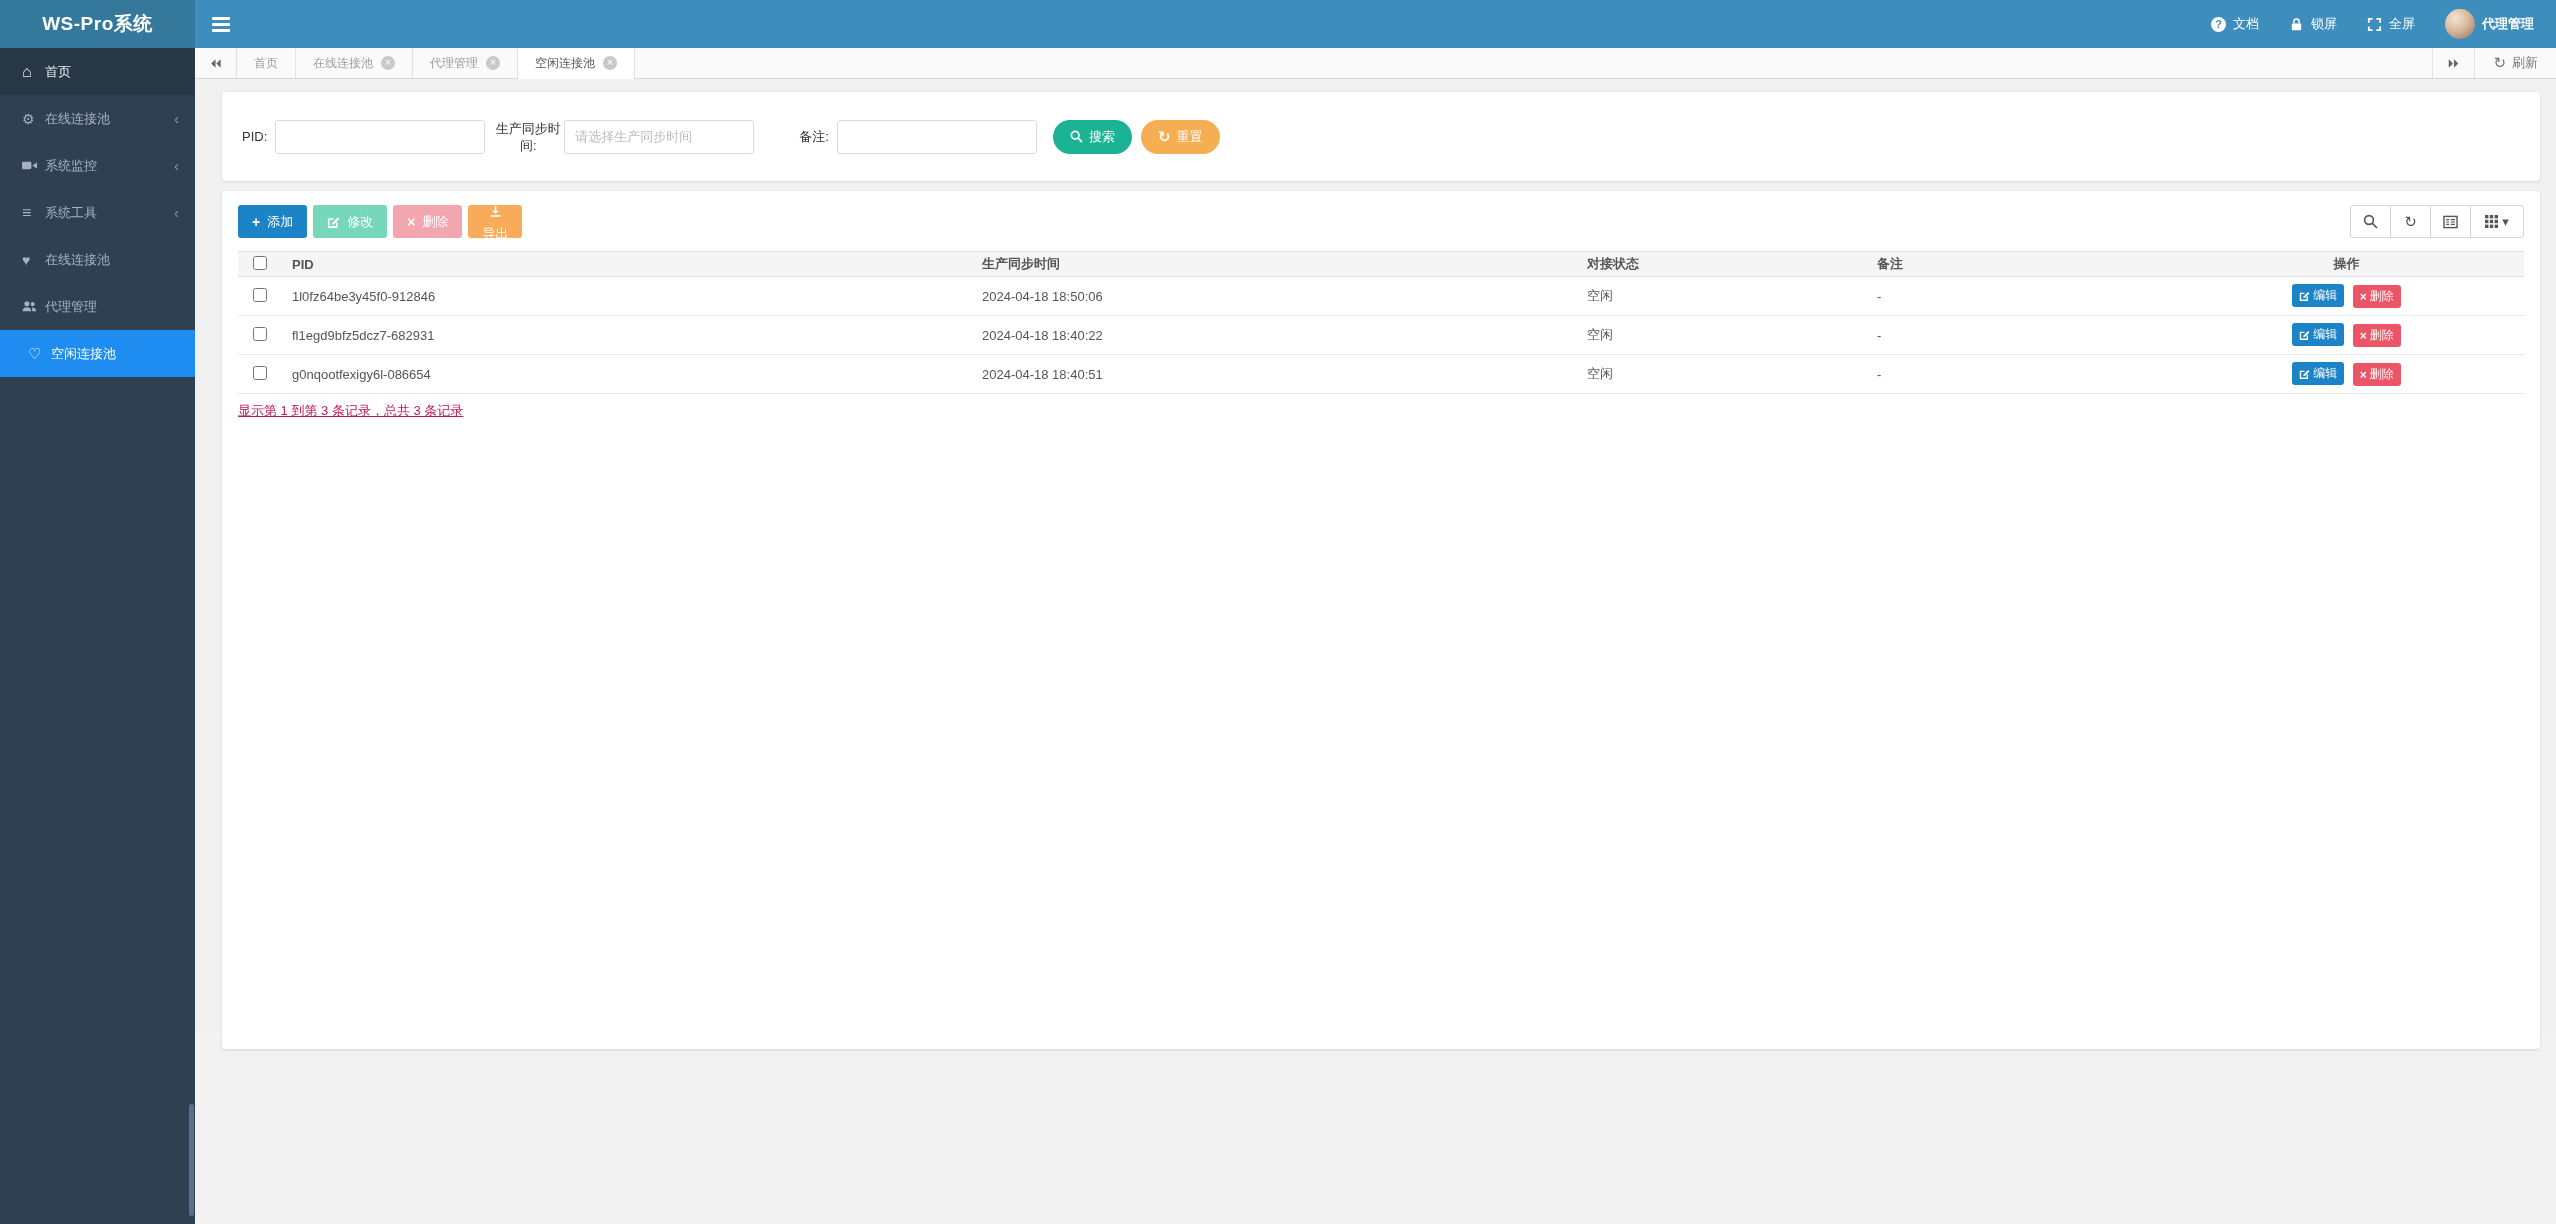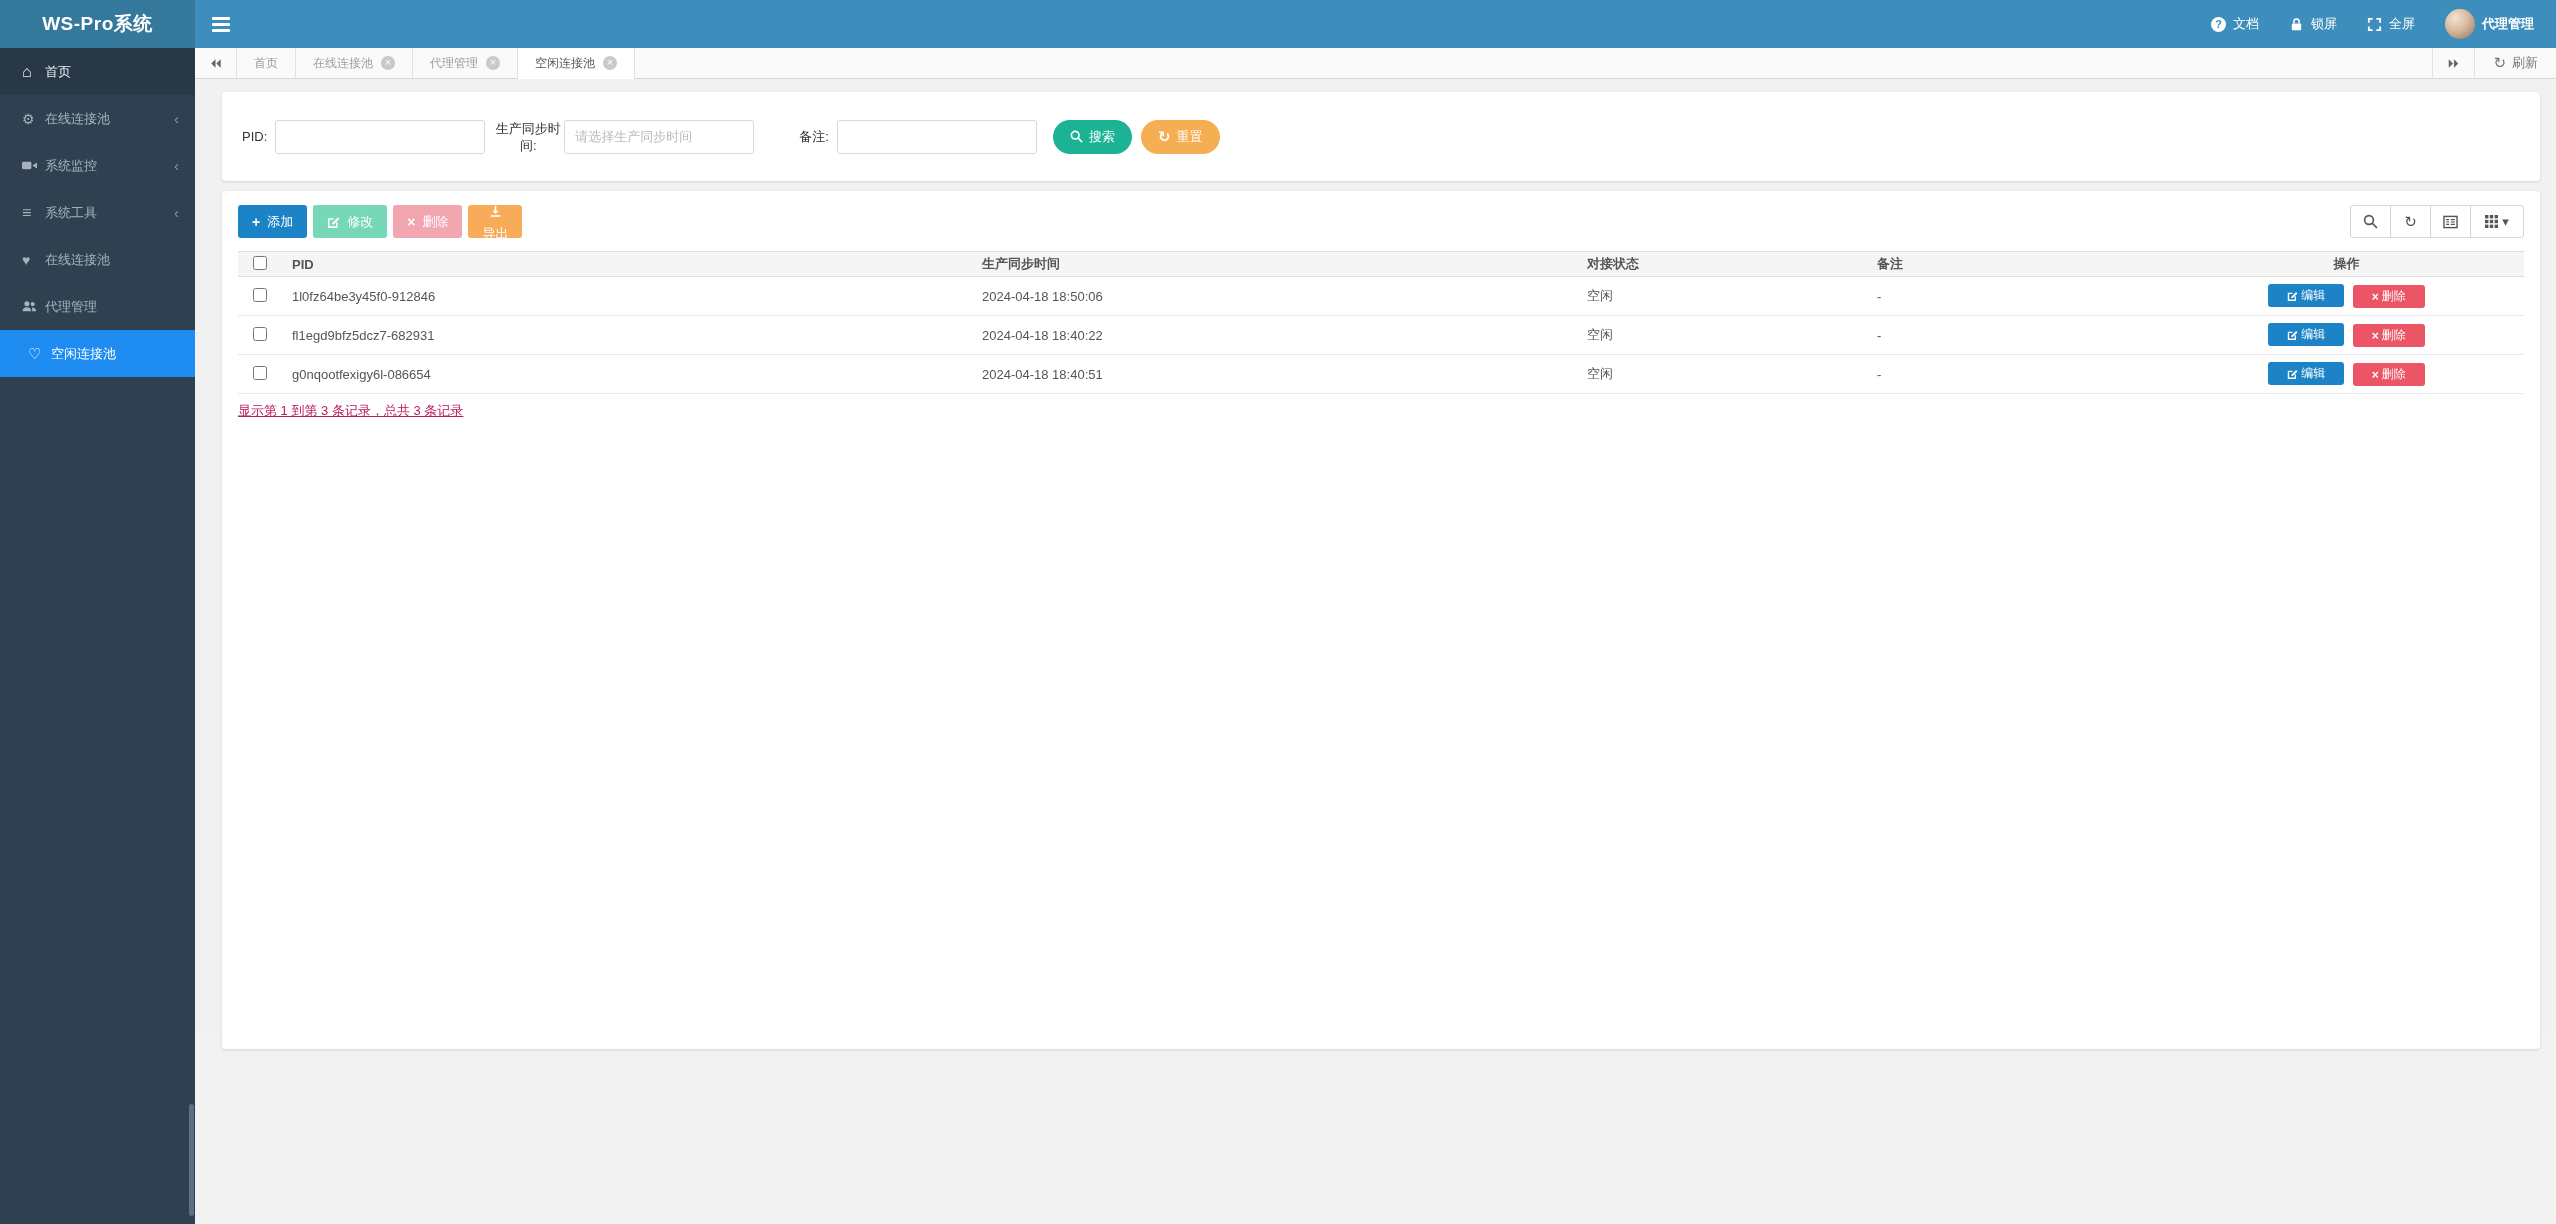--- a/index.html
+++ b/index.html
@@ -94,21 +94,21 @@
   .igbtn:last-child { border-radius:0 3px 3px 0; width:54px; }
 
   table { width:100%; border-collapse:collapse; font-size:13px; color:#555; table-layout:fixed; }
   thead th { background:#F5F5F6; border-top:1px solid #DDD; border-bottom:1px solid #DDD; height:25px;
              padding:0 8px; text-align:left; font-weight:bold; color:#555; }
   tbody td { border-bottom:1px solid #E8E8E8; height:39px; padding:0 8px; }
   .col-check { padding-left:15px; }
   th.col-action, td.col-action { text-align:center; }
   input[type=checkbox] { width:14px; height:14px; cursor:pointer; }
   .row-btn { height:23px; border:none; border-radius:3px; color:#fff; font-size:12px; display:inline-flex;
-             align-items:center; gap:3px; padding:0 19px; cursor:pointer; font-family:inherit; }
+             align-items:center; gap:3px; padding:0 7px; cursor:pointer; font-family:inherit; }
   .row-edit { background:#1C84C6; }
   .row-del { background:#EC5565; margin-left:5px; }
   .summary { margin-top:8px; color:#be185d;text-decoration:underline; }
 
   svg { display:block; }
 </style>
 </head>
 <body>
 
 <div class="navbar">

